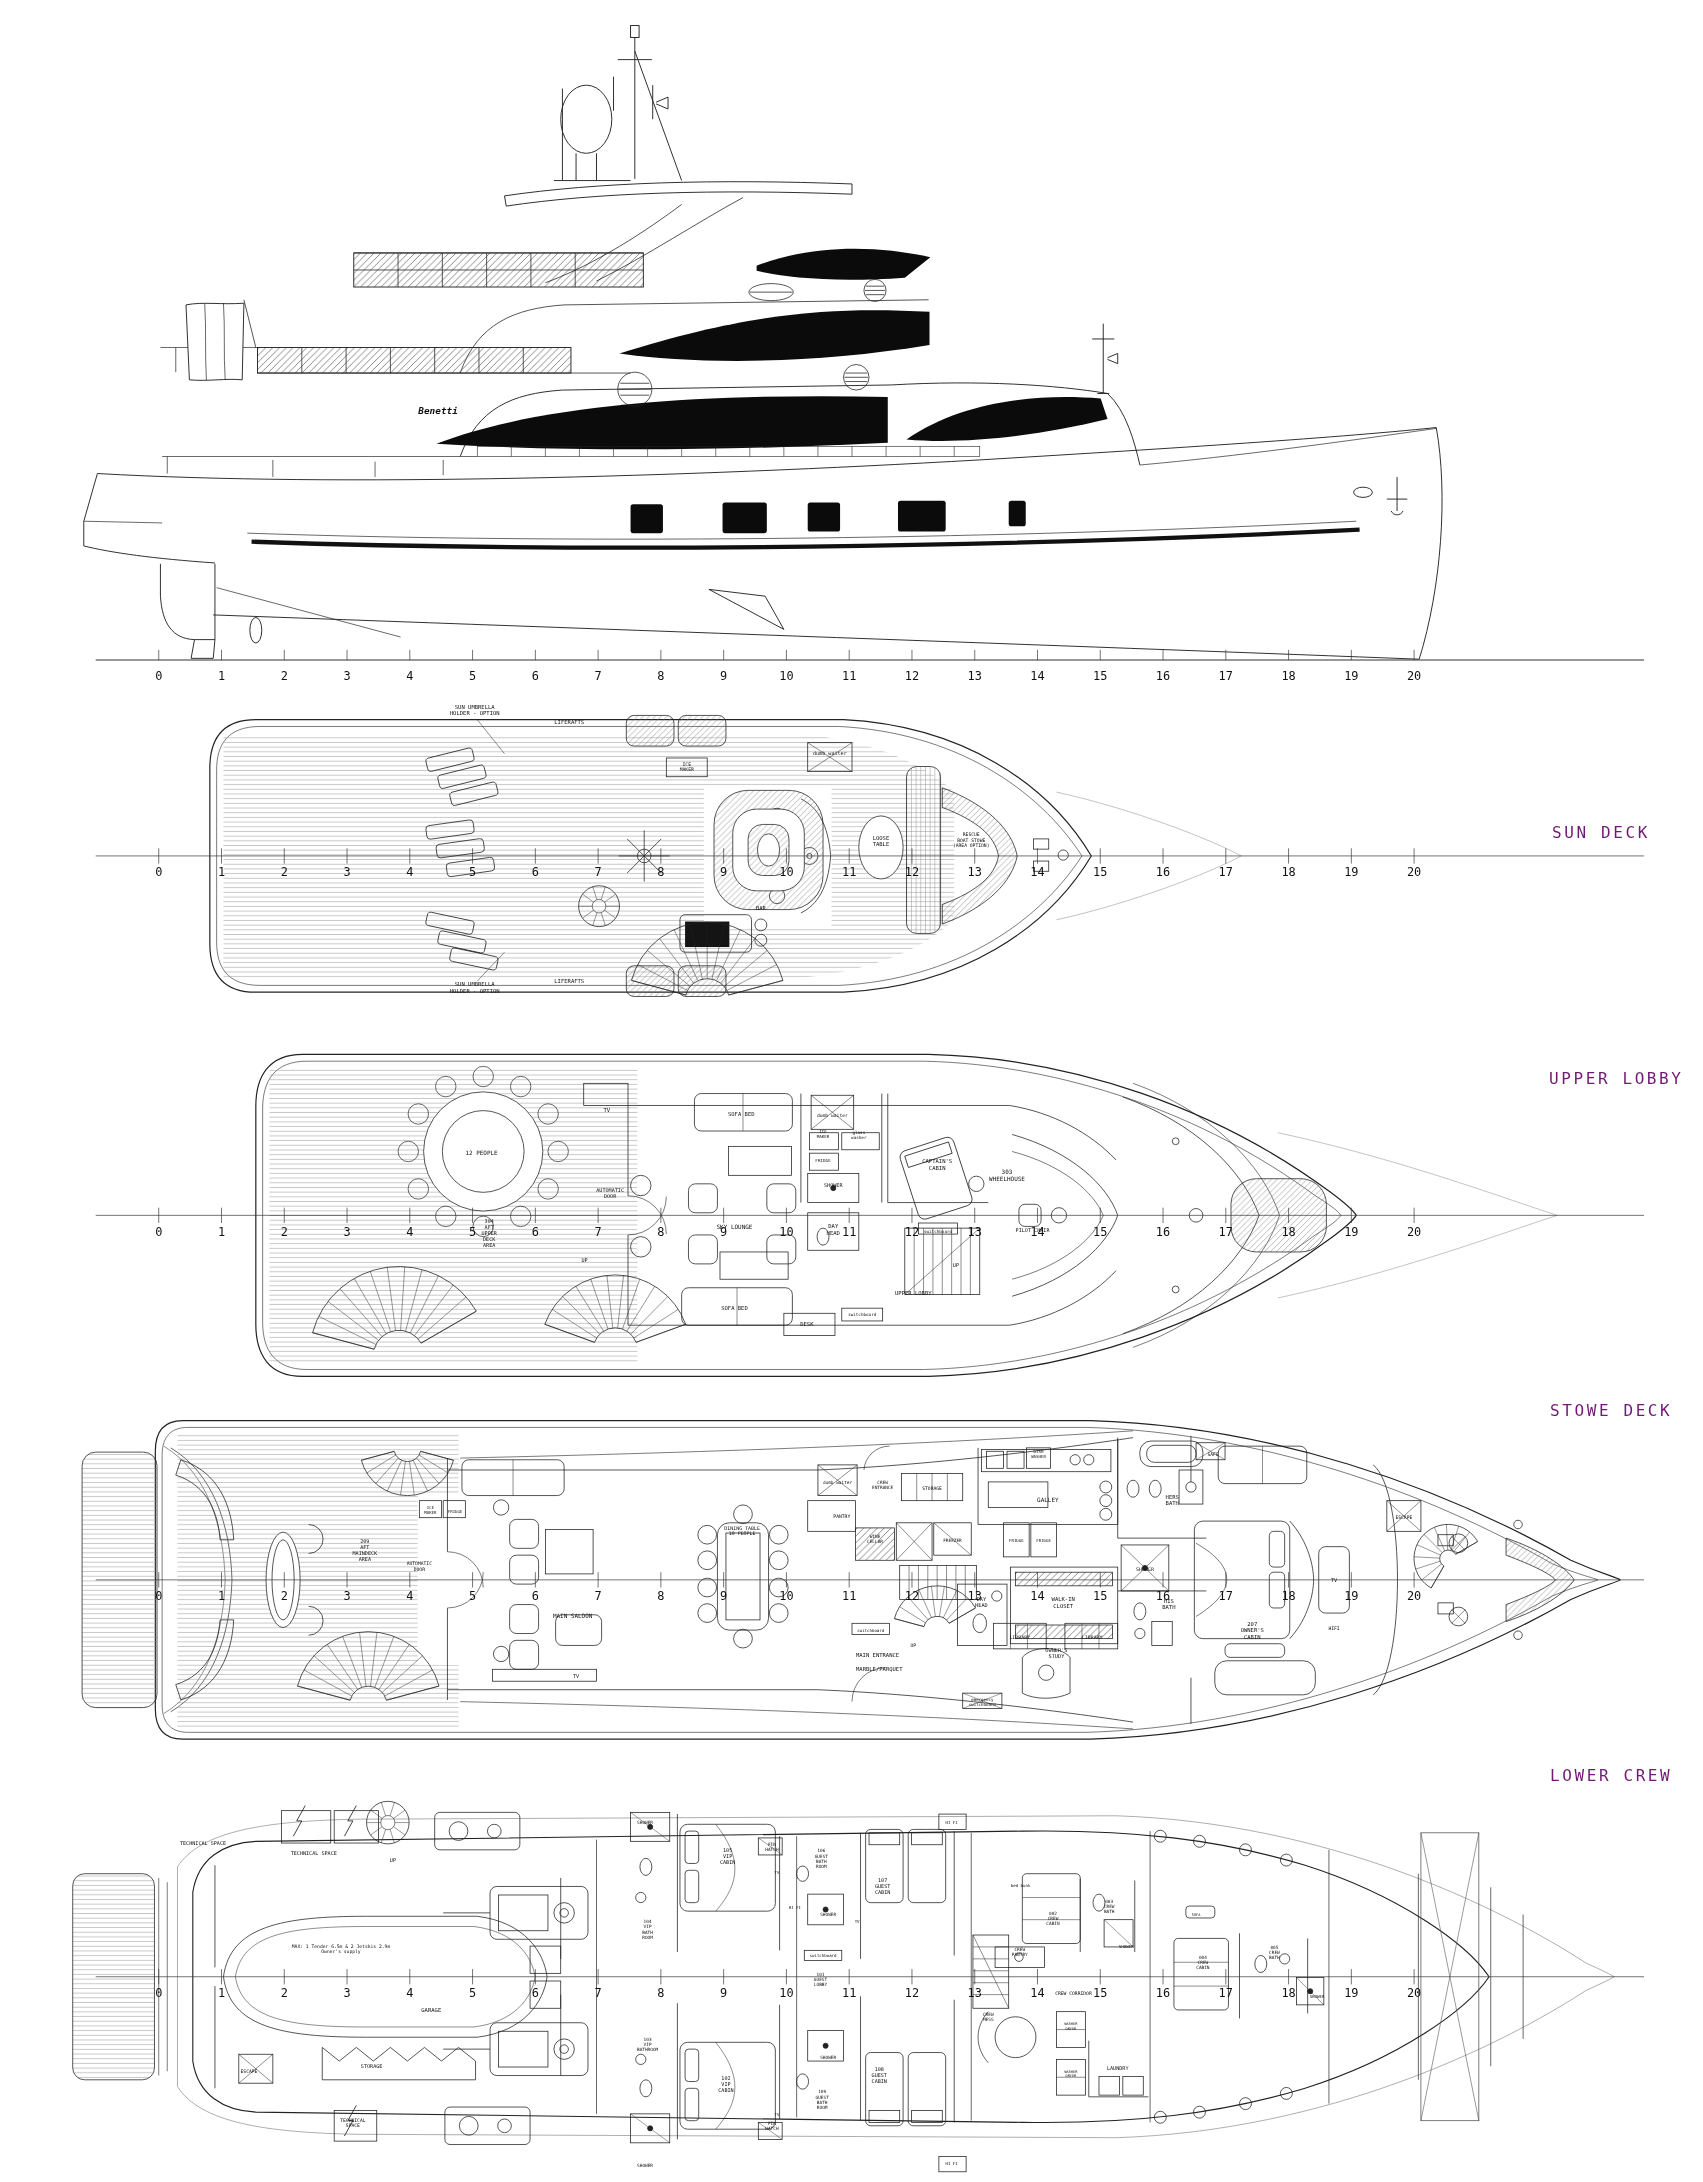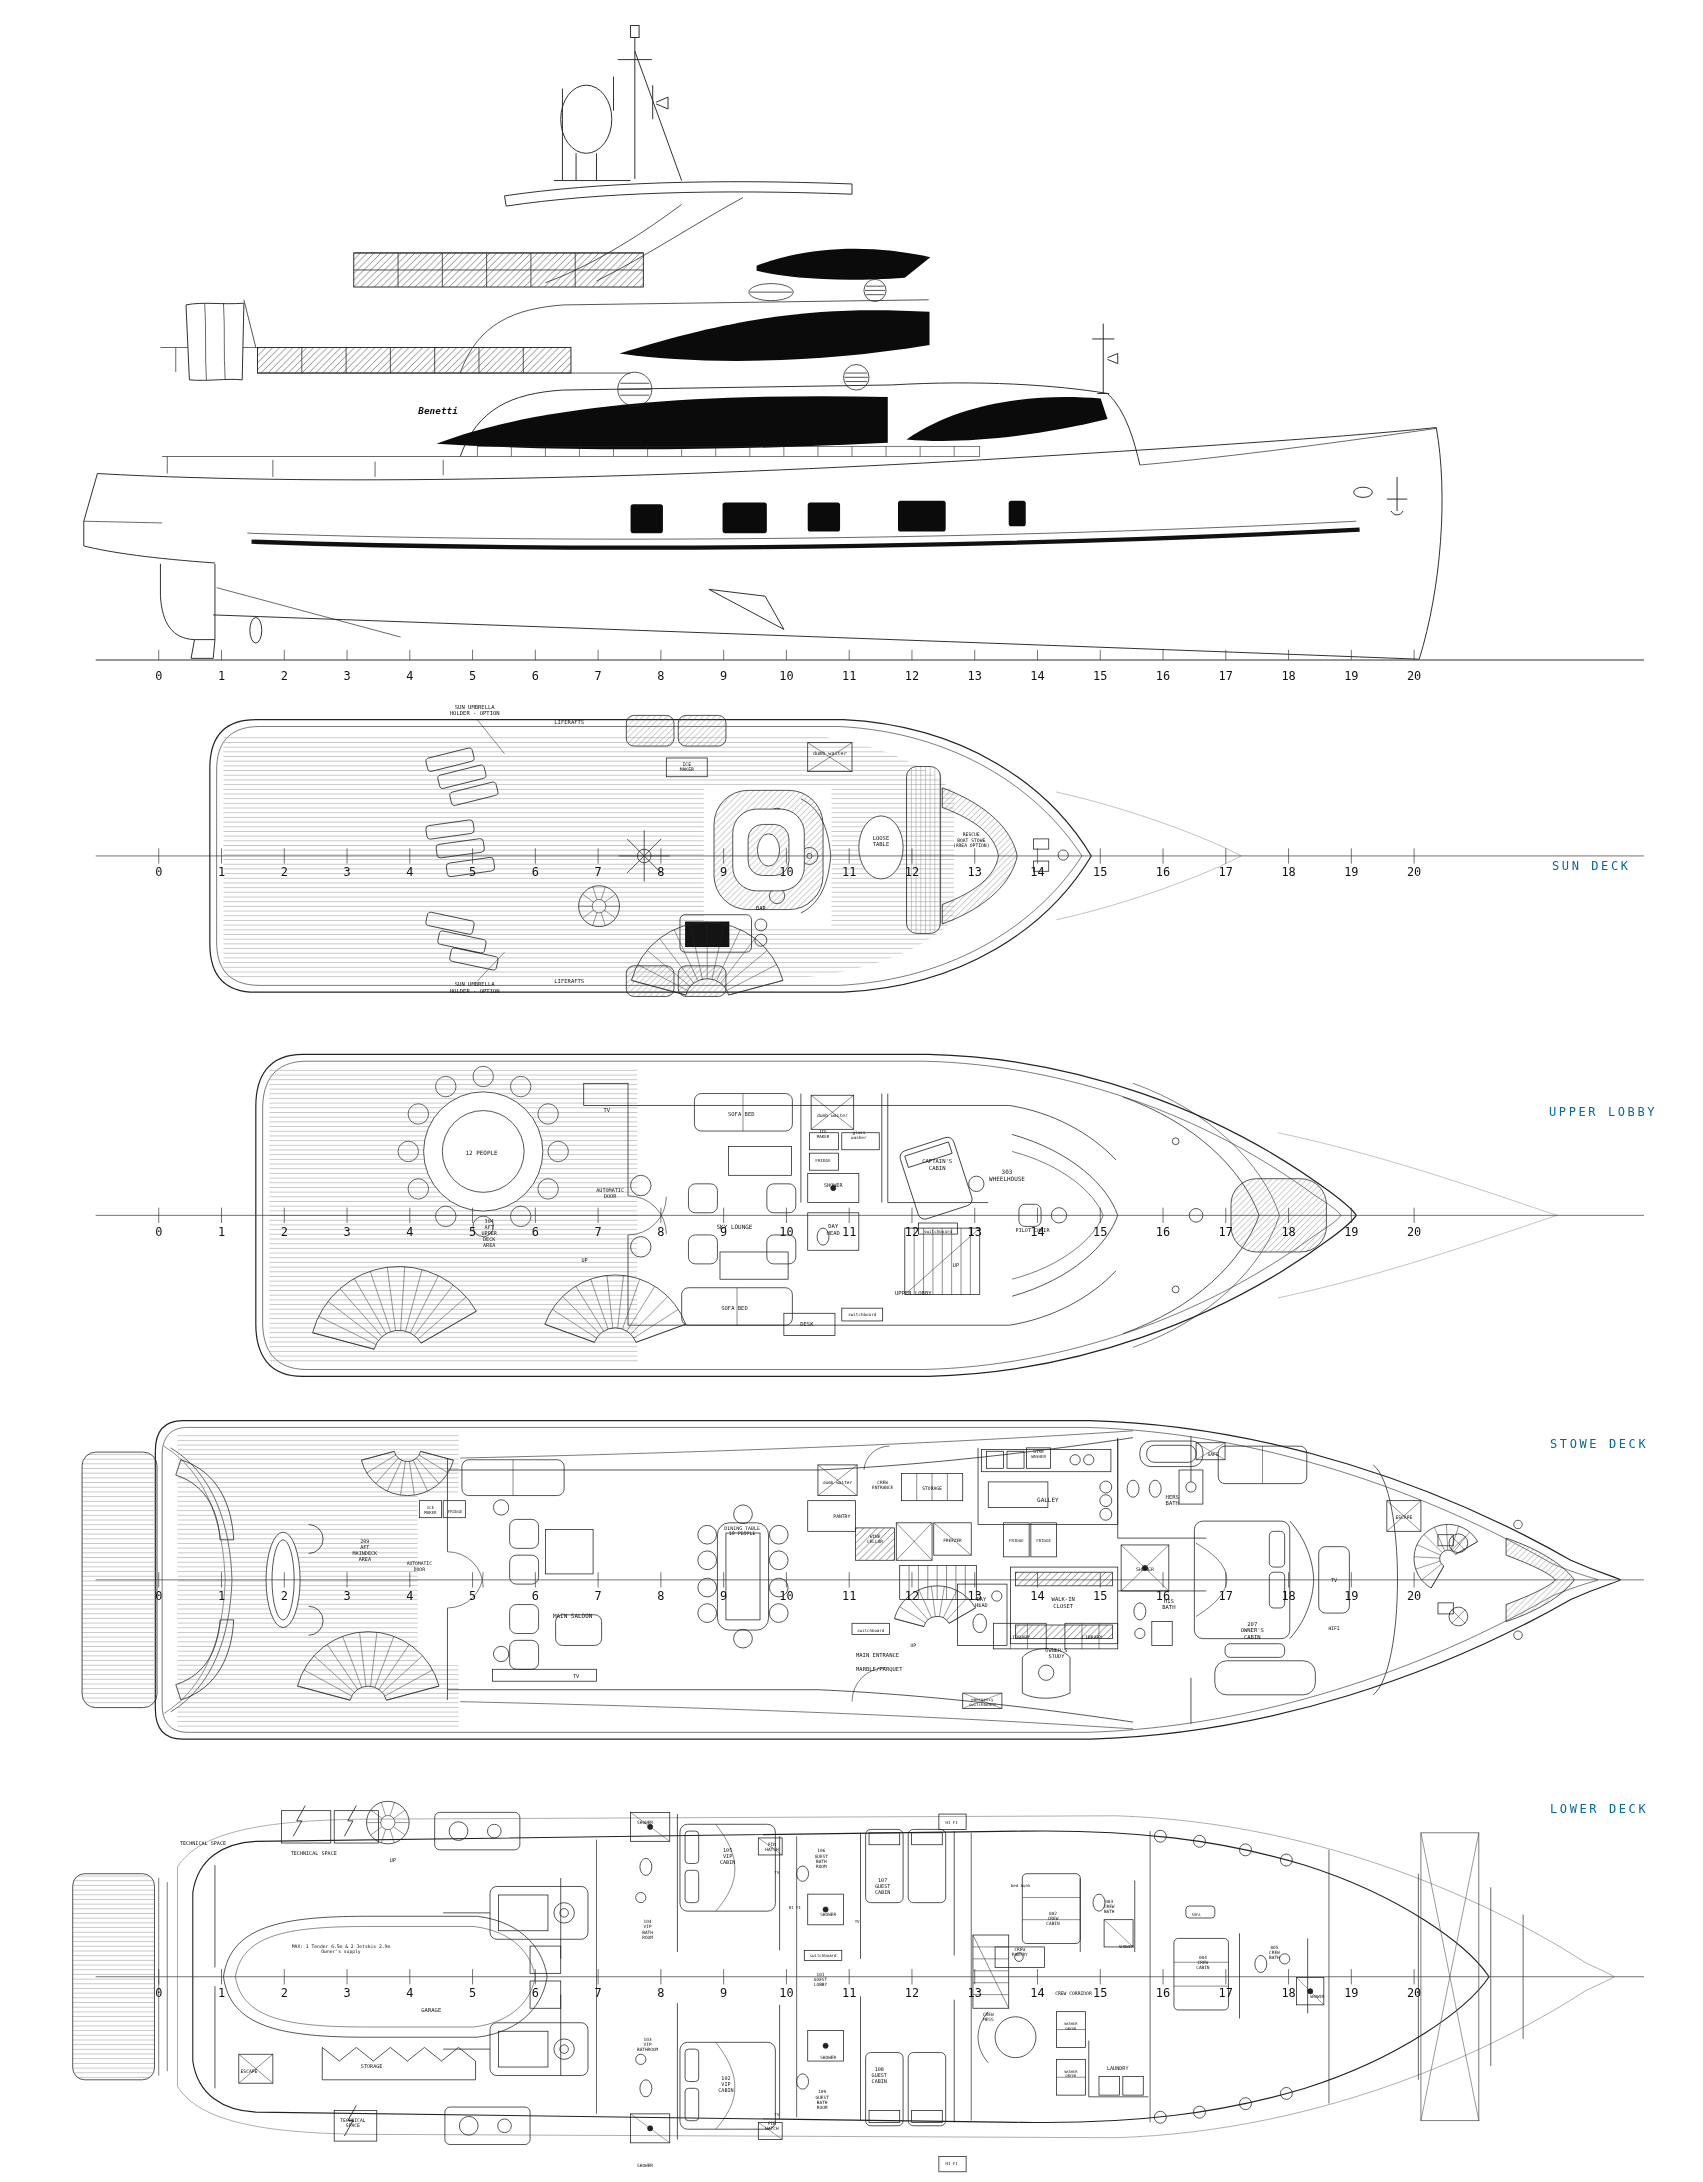--- a/index.html
+++ b/index.html
@@ -1,20 +1,20 @@
 <!DOCTYPE html>
 <html style="font-size:13.6px"><head>
 <meta charset="utf-8">
 <style>
   html,body{margin:0;padding:0;background:#e8e8e8;}
   .canvas{position:relative;width:1704px;height:2182px;background:#ffffff;overflow:hidden;
           font-family:"Liberation Sans",sans-serif;}
   svg{position:absolute;left:0;top:0;}
-  .deck-title{position:absolute;font-family:"DejaVu Sans Mono",monospace;font-size:12px;
-              letter-spacing:2.6px;color:#0369a1;white-space:nowrap;margin-top:36px;}
+  .deck-title{position:absolute;font-family:"DejaVu Sans Mono",monospace;font-size:16px;
+              letter-spacing:2.6px;color:#701a75;white-space:nowrap;}
   text{font-family:"DejaVu Sans Mono",monospace;fill:#111;}
 </style>
 </head>
 <body>
 
 <div class="canvas">
 
 <svg width="1704" height="2182" viewBox="0 0 2000 2562">
 <defs>
   <pattern id="plank" patternUnits="userSpaceOnUse" width="240" height="5.5">
@@ -953,16 +953,16 @@
         <text x="1404" y="2250" font-size="4.2" text-anchor="middle"><tspan x="1404" dy="0">SOFA</tspan></text>
         <text x="1412" y="2300" font-size="5.2" text-anchor="middle"><tspan x="1412" dy="0">004</tspan><tspan x="1412" dy="6.136">CREW</tspan><tspan x="1412" dy="6.136">CABIN</tspan></text>
         <text x="1496" y="2288" font-size="5.2" text-anchor="middle"><tspan x="1496" dy="0">005</tspan><tspan x="1496" dy="6.136">CREW</tspan><tspan x="1496" dy="6.136">BATH</tspan></text>
         <text x="1546" y="2346" font-size="4.8" text-anchor="middle"><tspan x="1546" dy="0">SHOWER</tspan></text>
       </g>
 </svg>
 
 <div class="deck-title" style="left:1552px;top:823px">SUN DECK</div>
 <div class="deck-title" style="left:1549px;top:1069px">UPPER LOBBY</div>
 <div class="deck-title" style="left:1550px;top:1401px">STOWE DECK</div>
-<div class="deck-title" style="left:1550px;top:1766px">LOWER DECK</div>
+<div class="deck-title" style="left:1550px;top:1766px">LOWER CREW</div>
 
 </div>
 
 
 </body></html>

